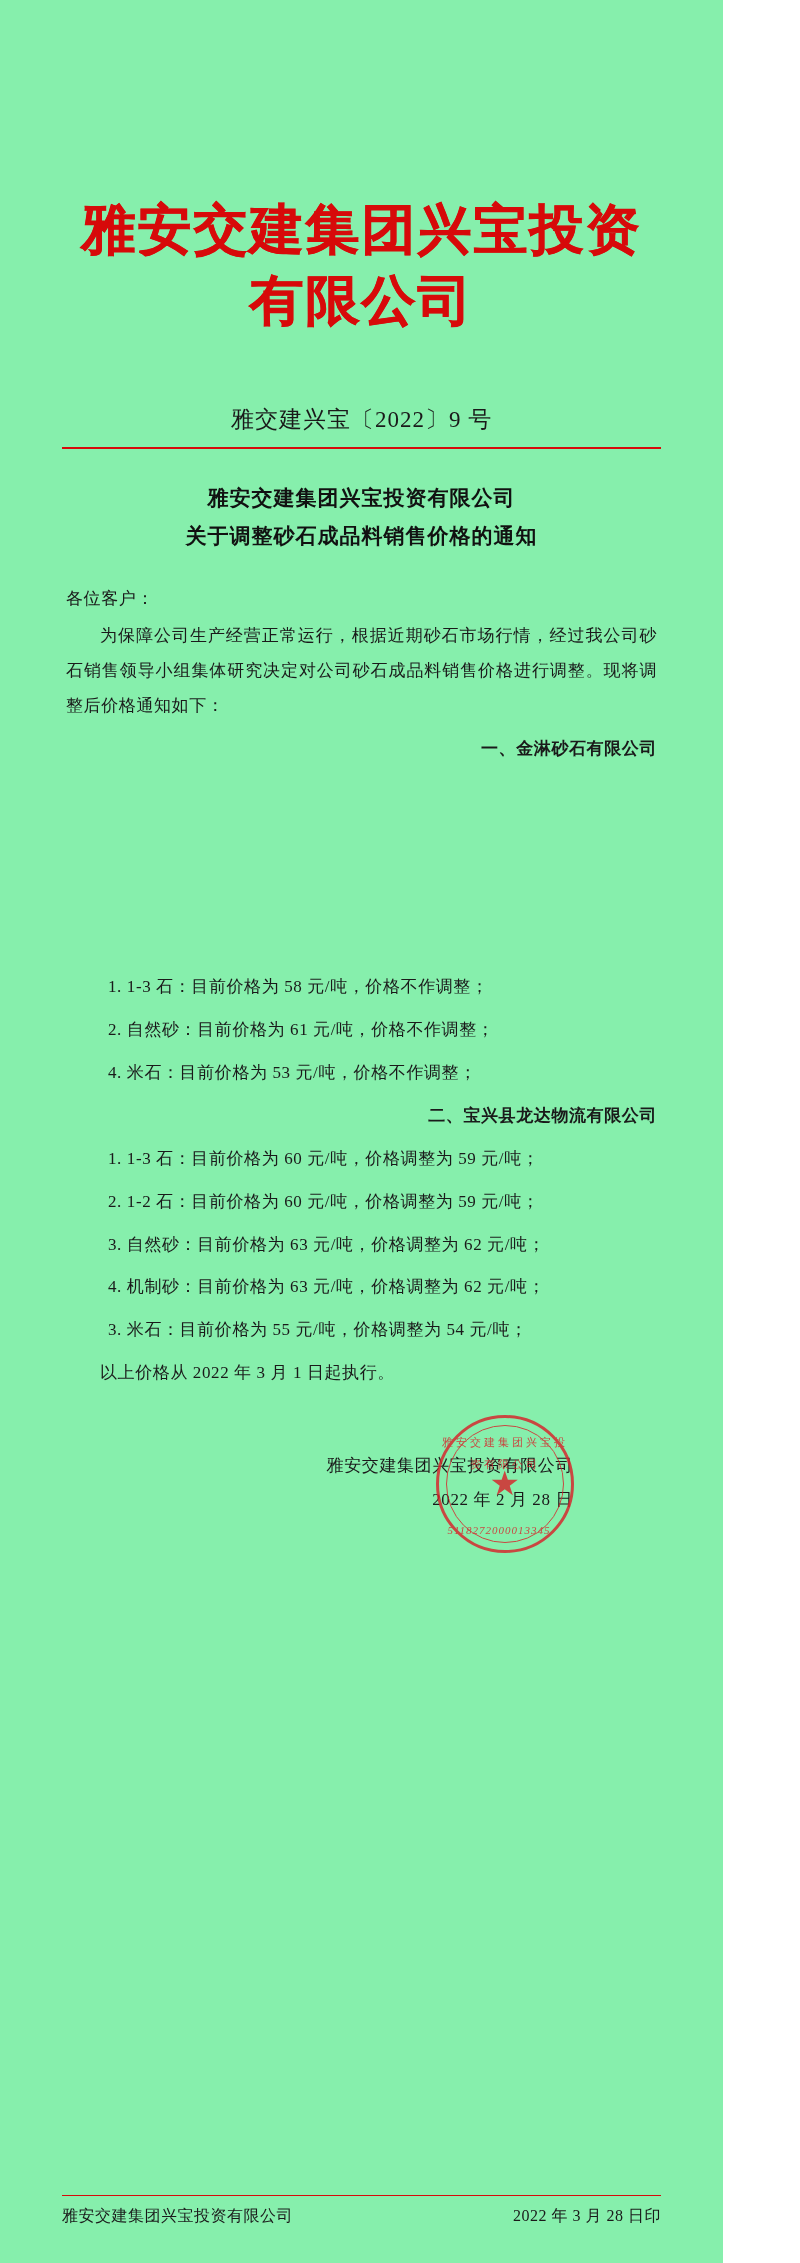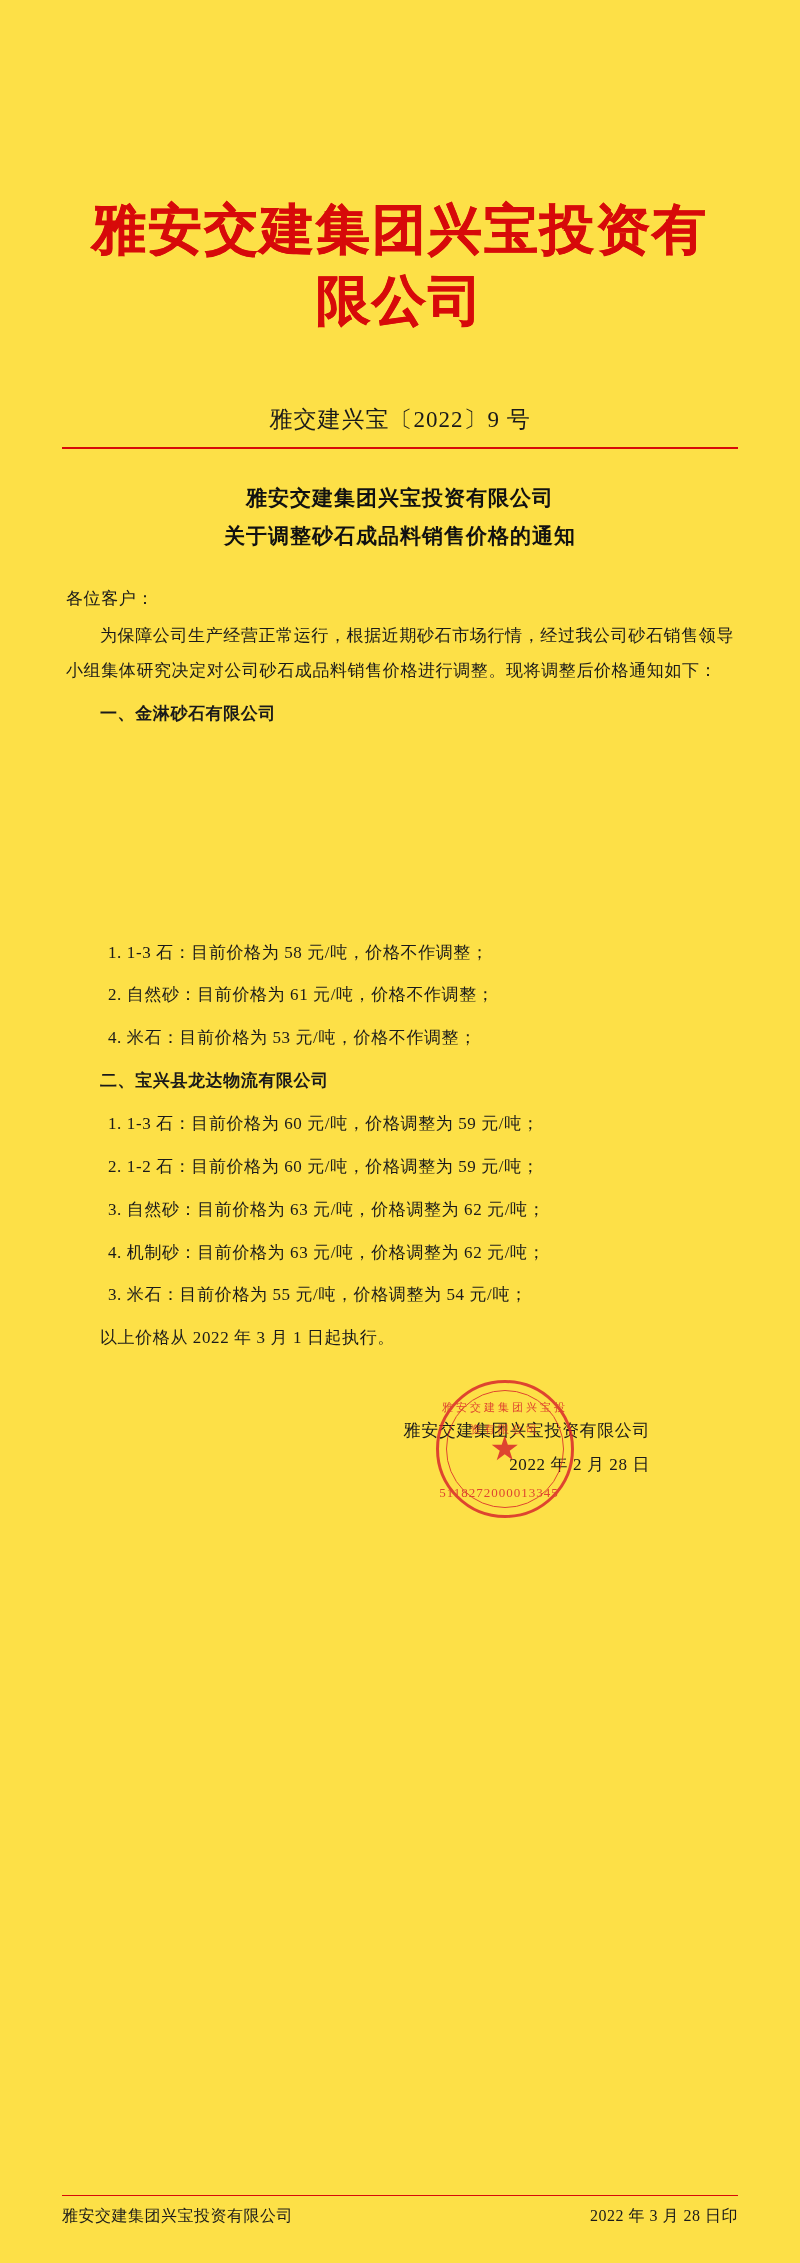--- a/index.html
+++ b/index.html
@@ -8,26 +8,26 @@
     background: #ffffff;
   }
   body {
     width: 800px;
     min-height: 2263px;
     font-family: "Liberation Serif", "DejaVu Serif", serif;
     color: #1a1a1a;
     position: relative;
   }
   .page {
-    width: 800px;
+    width: 723px;
     min-height: 2263px;
     box-sizing: border-box;
     padding: 0;
     position: relative;
-    background: #fde047;
+    background: #86efac;
   }
 
   
   .doc-header {
     padding: 195px 70px 0 70px;
   }
   .org-title {
     color: #d70a0a;
     font-family: "Liberation Serif", "DejaVu Serif", serif;
     font-weight: bold;
@@ -77,20 +77,21 @@
   }
   .para {
     margin: 0;
     text-indent: 2em;
     text-align: justify;
   }
   .section-head {
     margin: 8px 0 0 0;
     text-indent: 2em;
     font-weight: bold;
+    text-align: right;
   }
   .gap-block {
     height: 196px;
   }
   .item {
     margin: 8px;
     text-indent: 2em;
   }
   .tail-note {
     margin: 0;
@@ -137,22 +138,23 @@
     letter-spacing: 3px;
     font-family: "Liberation Serif", "DejaVu Serif", serif;
   }
   .seal .seal-bottom {
     position: absolute;
     left: 0;
     right: 12px;
     bottom: 9px;
     text-align: center;
     color: #d8232a;
-    font-size: 13px;
+    font-size: 11px;
     letter-spacing: 1px;
+    font-style: italic;
   }
   .seal-inner-ring {
     position: absolute;
     left: 7px;
     top: 7px;
     right: 7px;
     bottom: 7px;
     border: 1px solid #d8232a;
     border-radius: 50%;
   }

